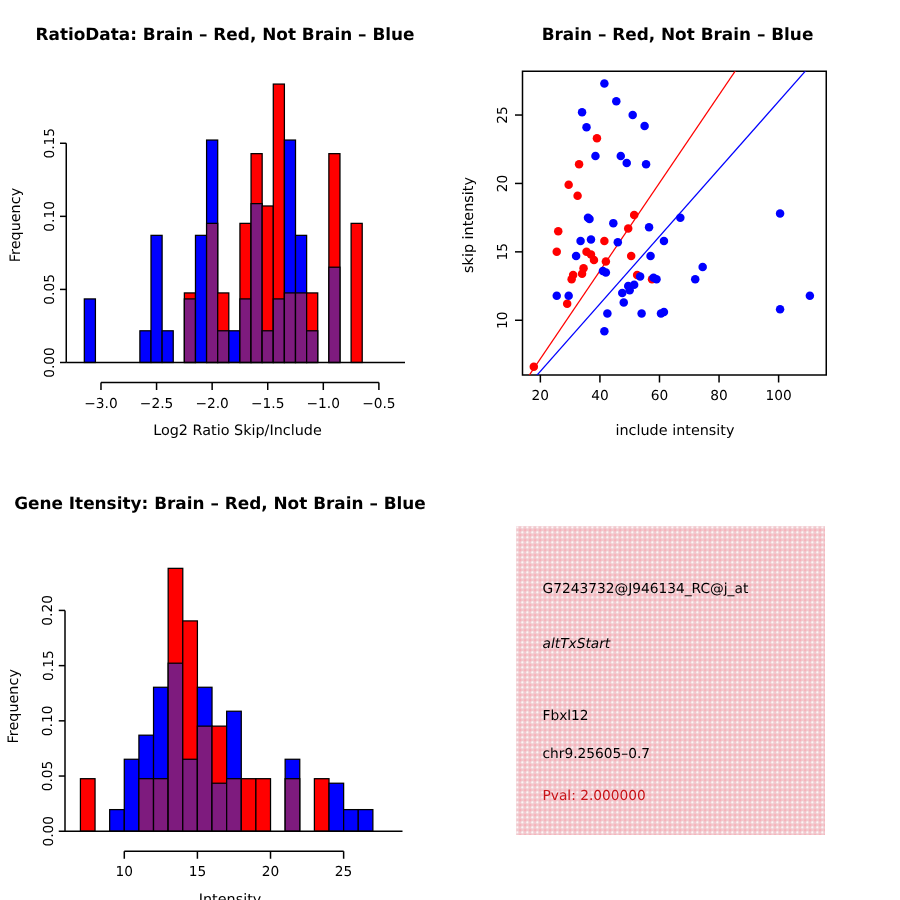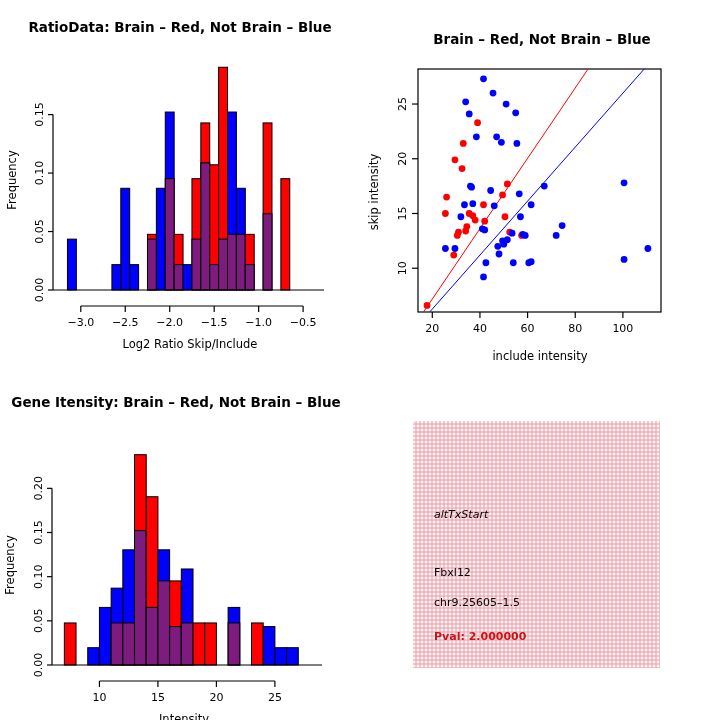--- a/index.html
+++ b/index.html
@@ -10,21 +10,21 @@
   .title{font-size:13.5px;font-weight:bold;}
   .axlab{font-size:11.5px;}
   .tick{font-size:11px;}
   .infobox{position:absolute;left:413px;top:421px;width:247px;height:247px;
            background-color:#f0c8cd;
            background-image:
              radial-gradient(circle at 1px 1px, rgba(255,255,255,.85) 0.7px, rgba(0,0,0,0) 1.1px),
              radial-gradient(circle at 3px 3px, rgba(255,160,170,.7) 0.7px, rgba(0,0,0,0) 1.1px);
            background-size:4px 4px,4px 4px;}
   .infotext{position:absolute;font-size:11px;color:#000;white-space:nowrap;font-family:"DejaVu Sans",sans-serif;}
-  .pval{color:#c81418;font-weight:bold;}
+  .pval{color:#c81418;}
 </style>
 </head>
 <body>
 
 <div class="panel" style="left:0;top:0;width:360px;height:360px;">
   <svg width="360" height="360" viewBox="0 0 360 360">
     <text class="title" x="180" y="32" text-anchor="middle">RatioData: Brain – Red, Not Brain – Blue</text>
     <text class="axlab" x="16" y="180" text-anchor="middle" transform="rotate(-90 16 180)">Frequency</text>
     <text class="axlab" x="190" y="348" text-anchor="middle">Log2 Ratio Skip/Include</text>
     <g id="ratio-bars">
@@ -79,21 +79,21 @@
         <text x="214.17857142857142" y="326" class="tick" text-anchor="middle">−1.5</text>
         <line x1="258.6428571428571" y1="306" x2="258.6428571428571" y2="312" stroke="#000" stroke-width="1.2"></line>
         <text x="258.6428571428571" y="326" class="tick" text-anchor="middle">−1.0</text>
         <line x1="303.1071428571429" y1="306" x2="303.1071428571429" y2="312" stroke="#000" stroke-width="1.2"></line>
         <text x="303.1071428571429" y="326" class="tick" text-anchor="middle">−0.5</text>
         <line x1="53" y1="290" x2="324" y2="290" stroke="#000" stroke-width="1.2"></line>
       </g>
   </svg>
 </div>
 
-<div class="panel" style="left:360px;top:12px;width:360px;height:360px;text-align:center;">
+<div class="panel" style="left:360px;top:0;width:360px;height:360px;text-align:center;">
   <svg width="360" height="360" viewBox="0 0 360 360">
     <text class="title" x="182" y="32" text-anchor="middle">Brain – Red, Not Brain – Blue</text>
     <text class="axlab" x="18" y="180" text-anchor="middle" transform="rotate(-90 18 180)">skip intensity</text>
     <text class="axlab" x="180" y="348" text-anchor="middle">include intensity</text>
     <g id="scatter-frame">
         <rect x="58" y="57" width="243" height="243" fill="none" stroke="#000" stroke-width="1.2"></rect>
         <clipPath id="scl">
           <rect x="58" y="57" width="243" height="243"></rect>
         </clipPath>
       </g>
@@ -243,17 +243,18 @@
         <line x1="216.41509433962264" y1="666" x2="216.41509433962264" y2="672" stroke="#000" stroke-width="1.2"></line>
         <text x="216.41509433962264" y="686" class="tick" text-anchor="middle">20</text>
         <line x1="274.90566037735846" y1="666" x2="274.90566037735846" y2="672" stroke="#000" stroke-width="1.2"></line>
         <text x="274.90566037735846" y="686" class="tick" text-anchor="middle">25</text>
         <line x1="52" y1="650" x2="322" y2="650" stroke="#000" stroke-width="1.2"></line>
       </g>
   </svg>
 </div>
 
 <div class="infobox">
+  <div class="infotext" style="left:21px;top:43px;">G7243732@J946134_RC@j_at</div>
   <div class="infotext" style="left:21px;top:87px;font-style:italic;">altTxStart</div>
   <div class="infotext" style="left:21px;top:145px;">Fbxl12</div>
-  <div class="infotext" style="left:21px;top:175px;">chr9.25605–1.5</div>
+  <div class="infotext" style="left:21px;top:175px;">chr9.25605–0.7</div>
   <div class="infotext pval" style="left:21px;top:209px;">Pval: 2.000000</div>
 </div>
 
 </body></html>

